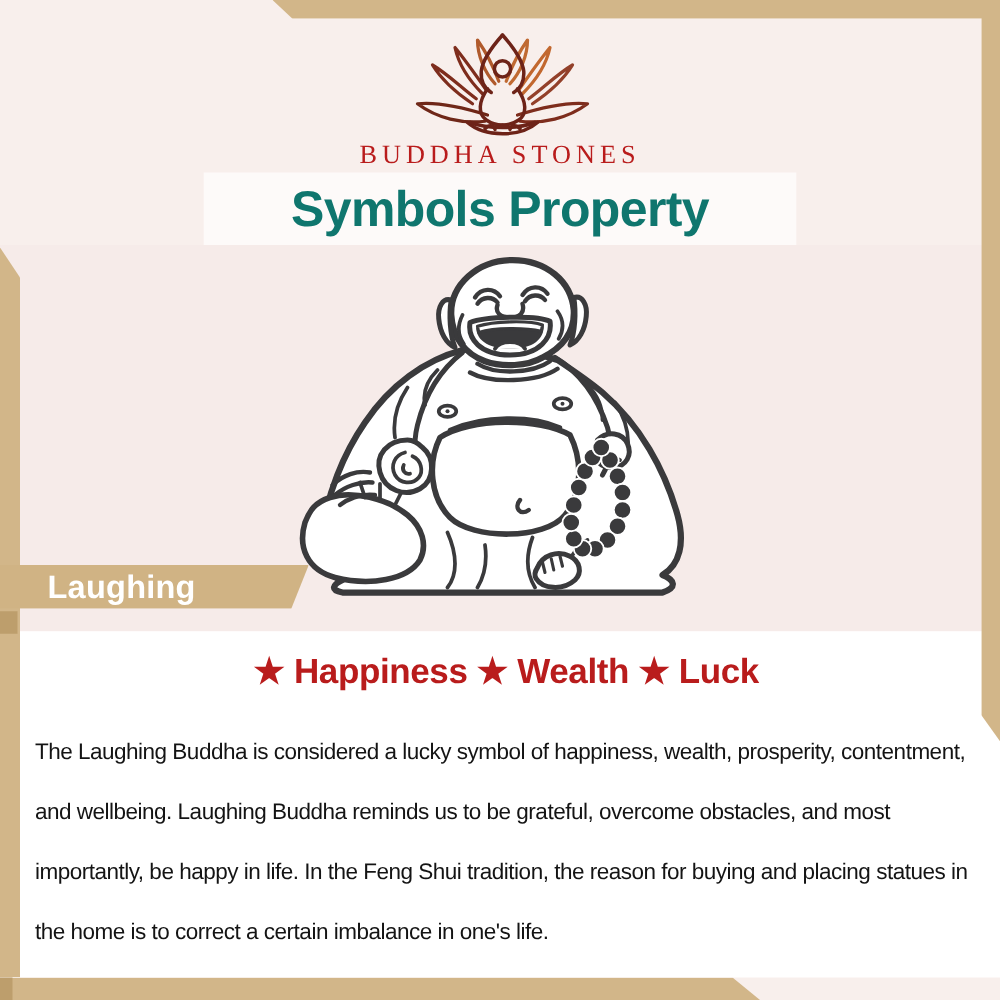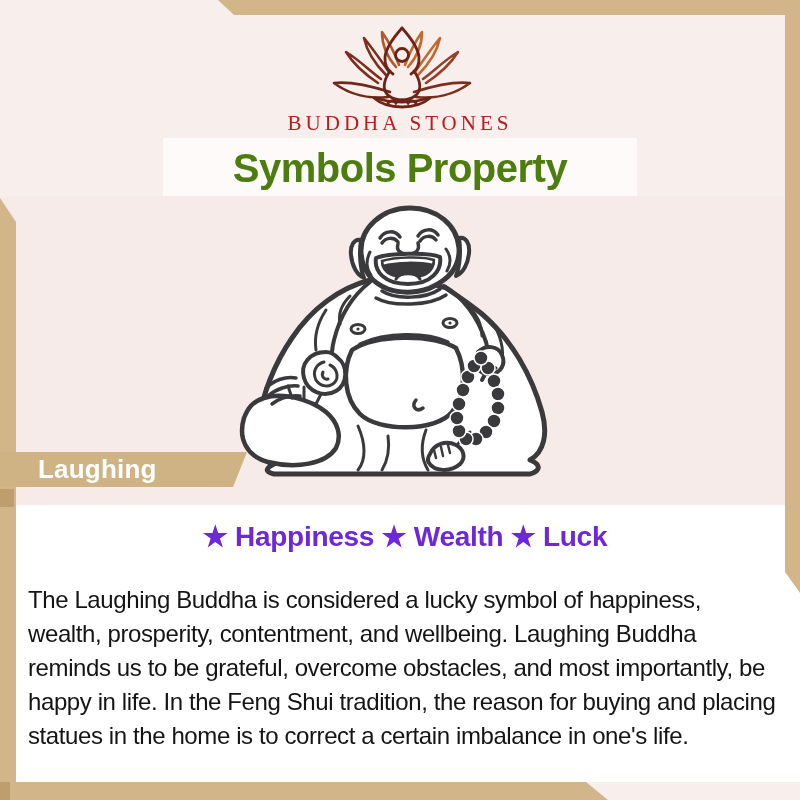--- a/index.html
+++ b/index.html
@@ -22,33 +22,33 @@
   .dark-chip-b{position:absolute;left:0;top:782px;width:10px;height:18px;background:#bd9e6c;}
   
   .main-pink{position:absolute;left:0;top:196px;width:100%;height:309px;background:#f6ebe9;}
   .title-band{position:absolute;left:163px;top:138px;width:474px;height:58px;background:#fdfaf9;}
   .white-panel{position:absolute;left:0;top:505px;width:100%;height:277px;background:#ffffff;}
   
   .logo-wrap{position:absolute;left:318px;top:24px;width:164px;height:86px;}
   .brand-name{position:absolute;left:0;top:111px;width:100%;text-align:center;
     font-family:"Liberation Serif",serif;font-size:21px;letter-spacing:4px;color:#b91c1c;}
   .page-title{position:absolute;left:0;top:146px;width:100%;text-align:center;
-    font-size:40px;font-weight:700;letter-spacing:-.5px;color:#4d7c0f;}
+    font-size:40px;font-weight:700;letter-spacing:-.5px;color:#0f766e;}
   
   .buddha-wrap{position:absolute;left:230px;top:192px;width:340px;height:290px;}
   
   .subject-banner{position:absolute;left:0;top:452px;width:247px;height:35px;background:#d0b384;
     clip-path:polygon(0 0,100% 0,calc(100% - 14px) 100%,0 100%);}
   .subject-banner span{display:block;padding-left:38px;line-height:35px;
     font-size:26px;font-weight:700;color:#ffffff;letter-spacing:.2px;}
   
   .attributes-line{position:absolute;left:0;top:520px;width:100%;text-align:center;
-    font-size:28px;font-weight:700;color:#6d28d9;letter-spacing:-.3px;padding-left:10px;}
+    font-size:28px;font-weight:700;color:#b91c1c;letter-spacing:-.3px;padding-left:10px;}
   .description{position:absolute;left:28px;top:559px;width:750px;
-    font-size:24px;line-height:34px;color:#141414;letter-spacing:-.4px;}
+    font-size:18px;line-height:48px;color:#141414;letter-spacing:-.4px;}
 </style>
 </head>
 <body>
 
 <div class="canvas">
 
   <div class="main-pink"></div>
   <div class="title-band"></div>
   <div class="white-panel"></div>
 

